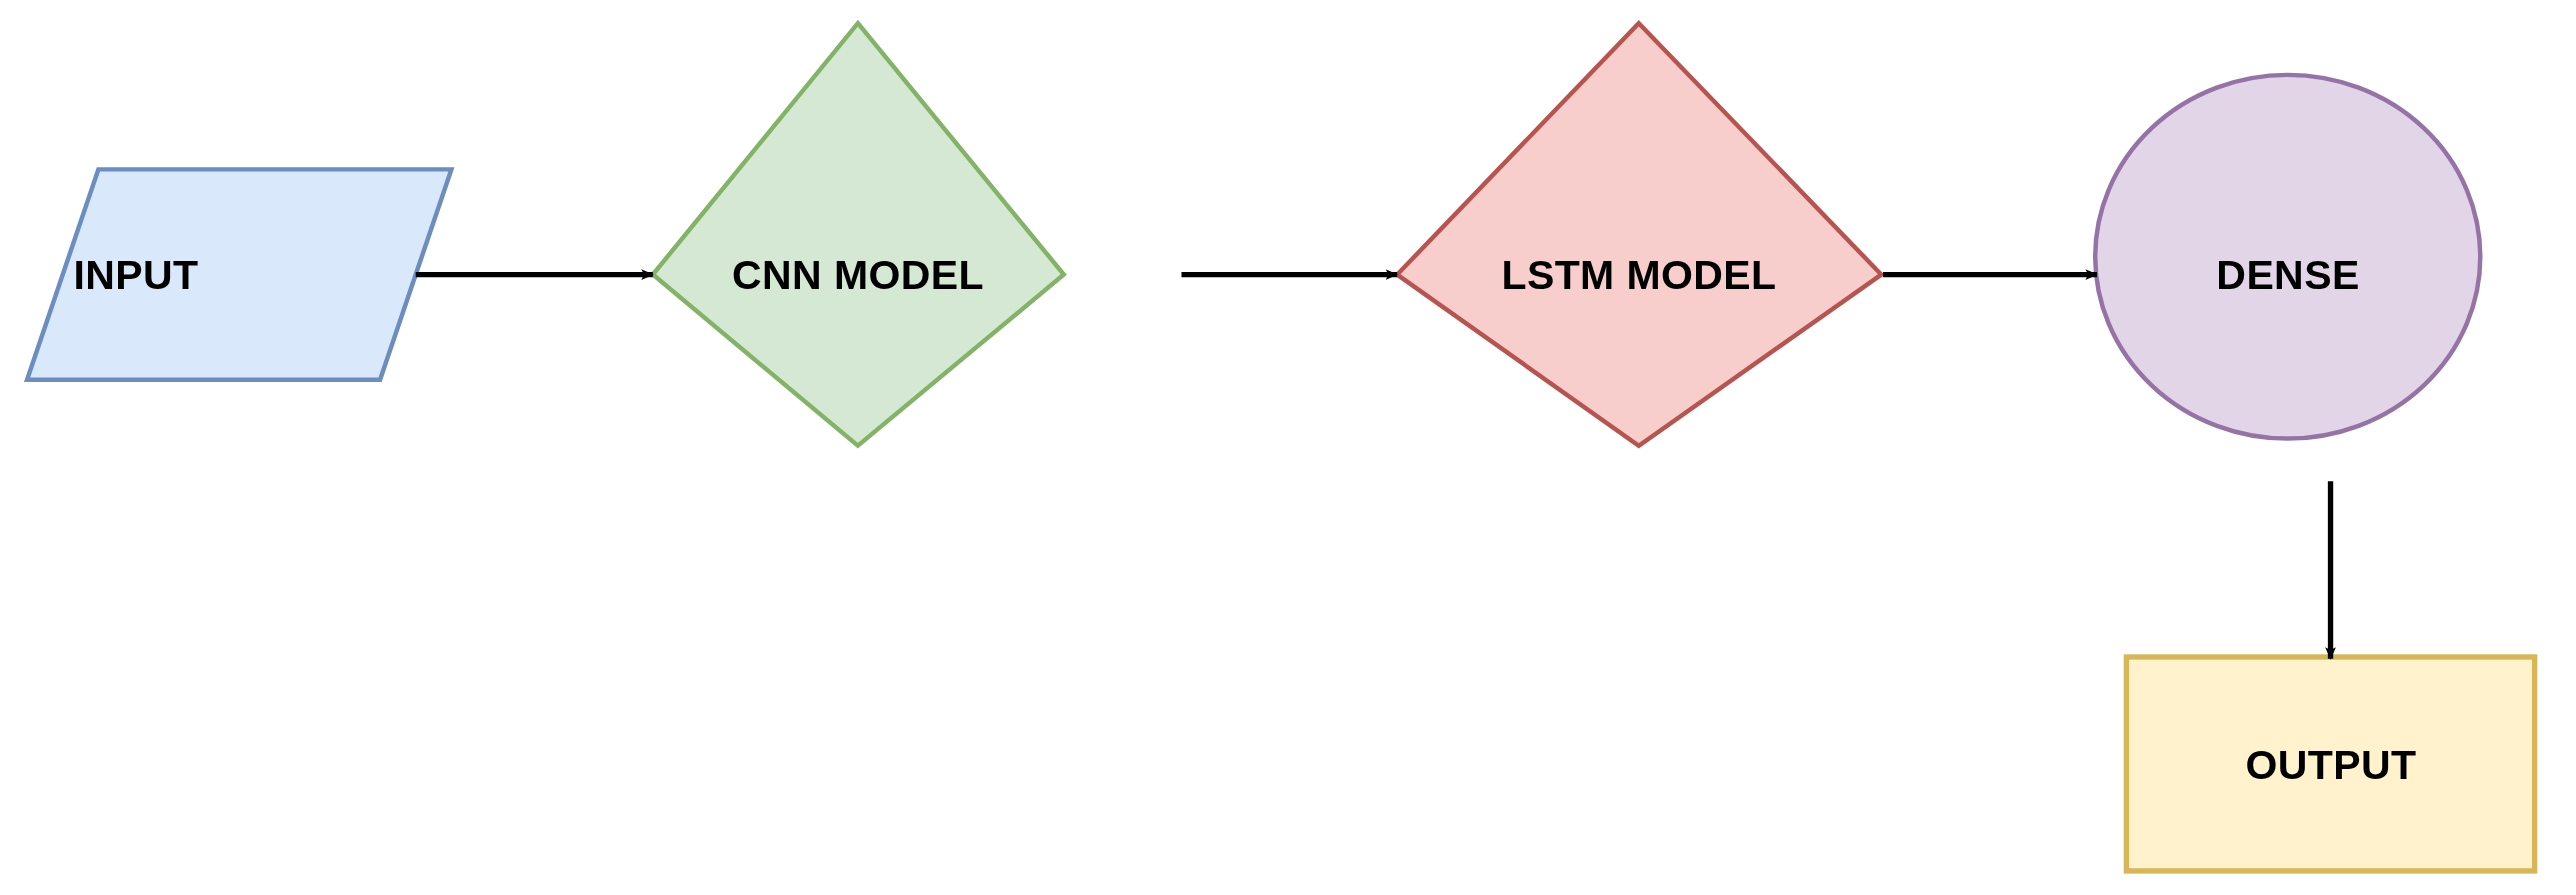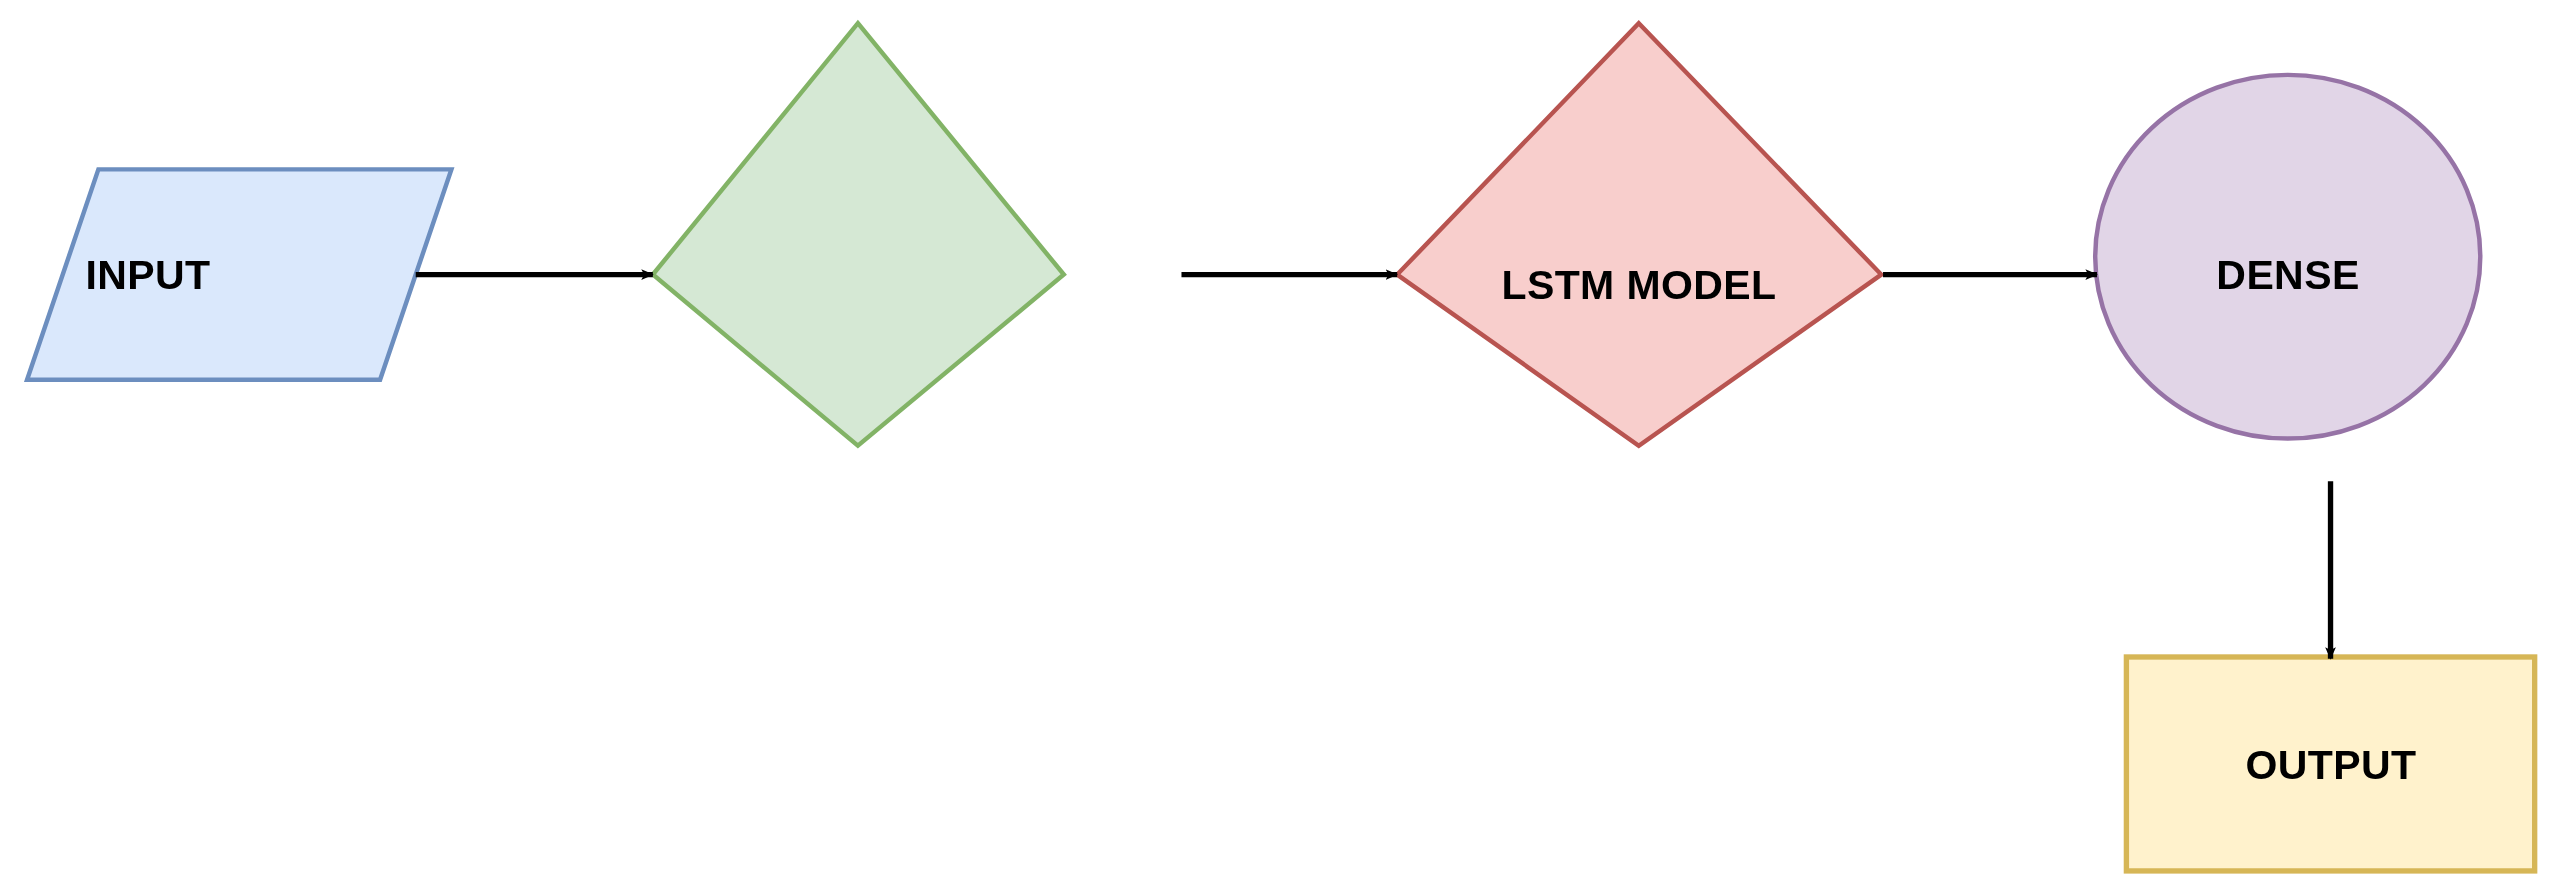--- a/index.html
+++ b/index.html
@@ -28,23 +28,23 @@
     font-weight: bold;
     font-size: 41px;
     color: #000000;
     white-space: nowrap;
     text-align: center;
     letter-spacing: 0.4px;
     line-height: 1;
     transform: translate(-50%, -50%);
     pointer-events: none;
   }
-  #label-input      { left: 136px;  top: 275px; margin-left: 12px; }
+  #label-input      { left: 136px;  top: 275px; }
   #label-cnn-model  { left: 858px;  top: 275px; }
-  #label-lstm-model { left: 1639px; top: 275px; margin-top: 10px; }
+  #label-lstm-model { left: 1639px; top: 275px; }
   #label-dense      { left: 2288px; top: 275px; text-align: right; }
   #label-output     { left: 2331px; top: 765px; }
 </style>
 </head>
 <body>
 
 <div id="canvas">
 
   <svg id="flow-svg" viewBox="0 0 2889 1004" xmlns="http://www.w3.org/2000/svg">
 
@@ -68,20 +68,21 @@
 
     <line x1="1325" y1="308" x2="1567" y2="308" stroke="#000000" stroke-width="6" marker-end="url(#arrowhead)"></line>
 
     <line x1="2112" y1="308" x2="2352" y2="308" stroke="#000000" stroke-width="6" marker-end="url(#arrowhead)"></line>
 
     <line x1="2614" y1="540" x2="2614" y2="739" stroke="#000000" stroke-width="6" marker-end="url(#arrowhead)"></line>
   </svg>
 
   <div class="node-label" id="label-input">INPUT</div>
 
+  <div class="node-label" id="label-cnn-model">CNN MODEL</div>
 
   <div class="node-label" id="label-lstm-model">LSTM MODEL</div>
 
   <div class="node-label" id="label-dense">DENSE</div>
 
   <div class="node-label" id="label-output">OUTPUT</div>
 
 </div>
 
 

